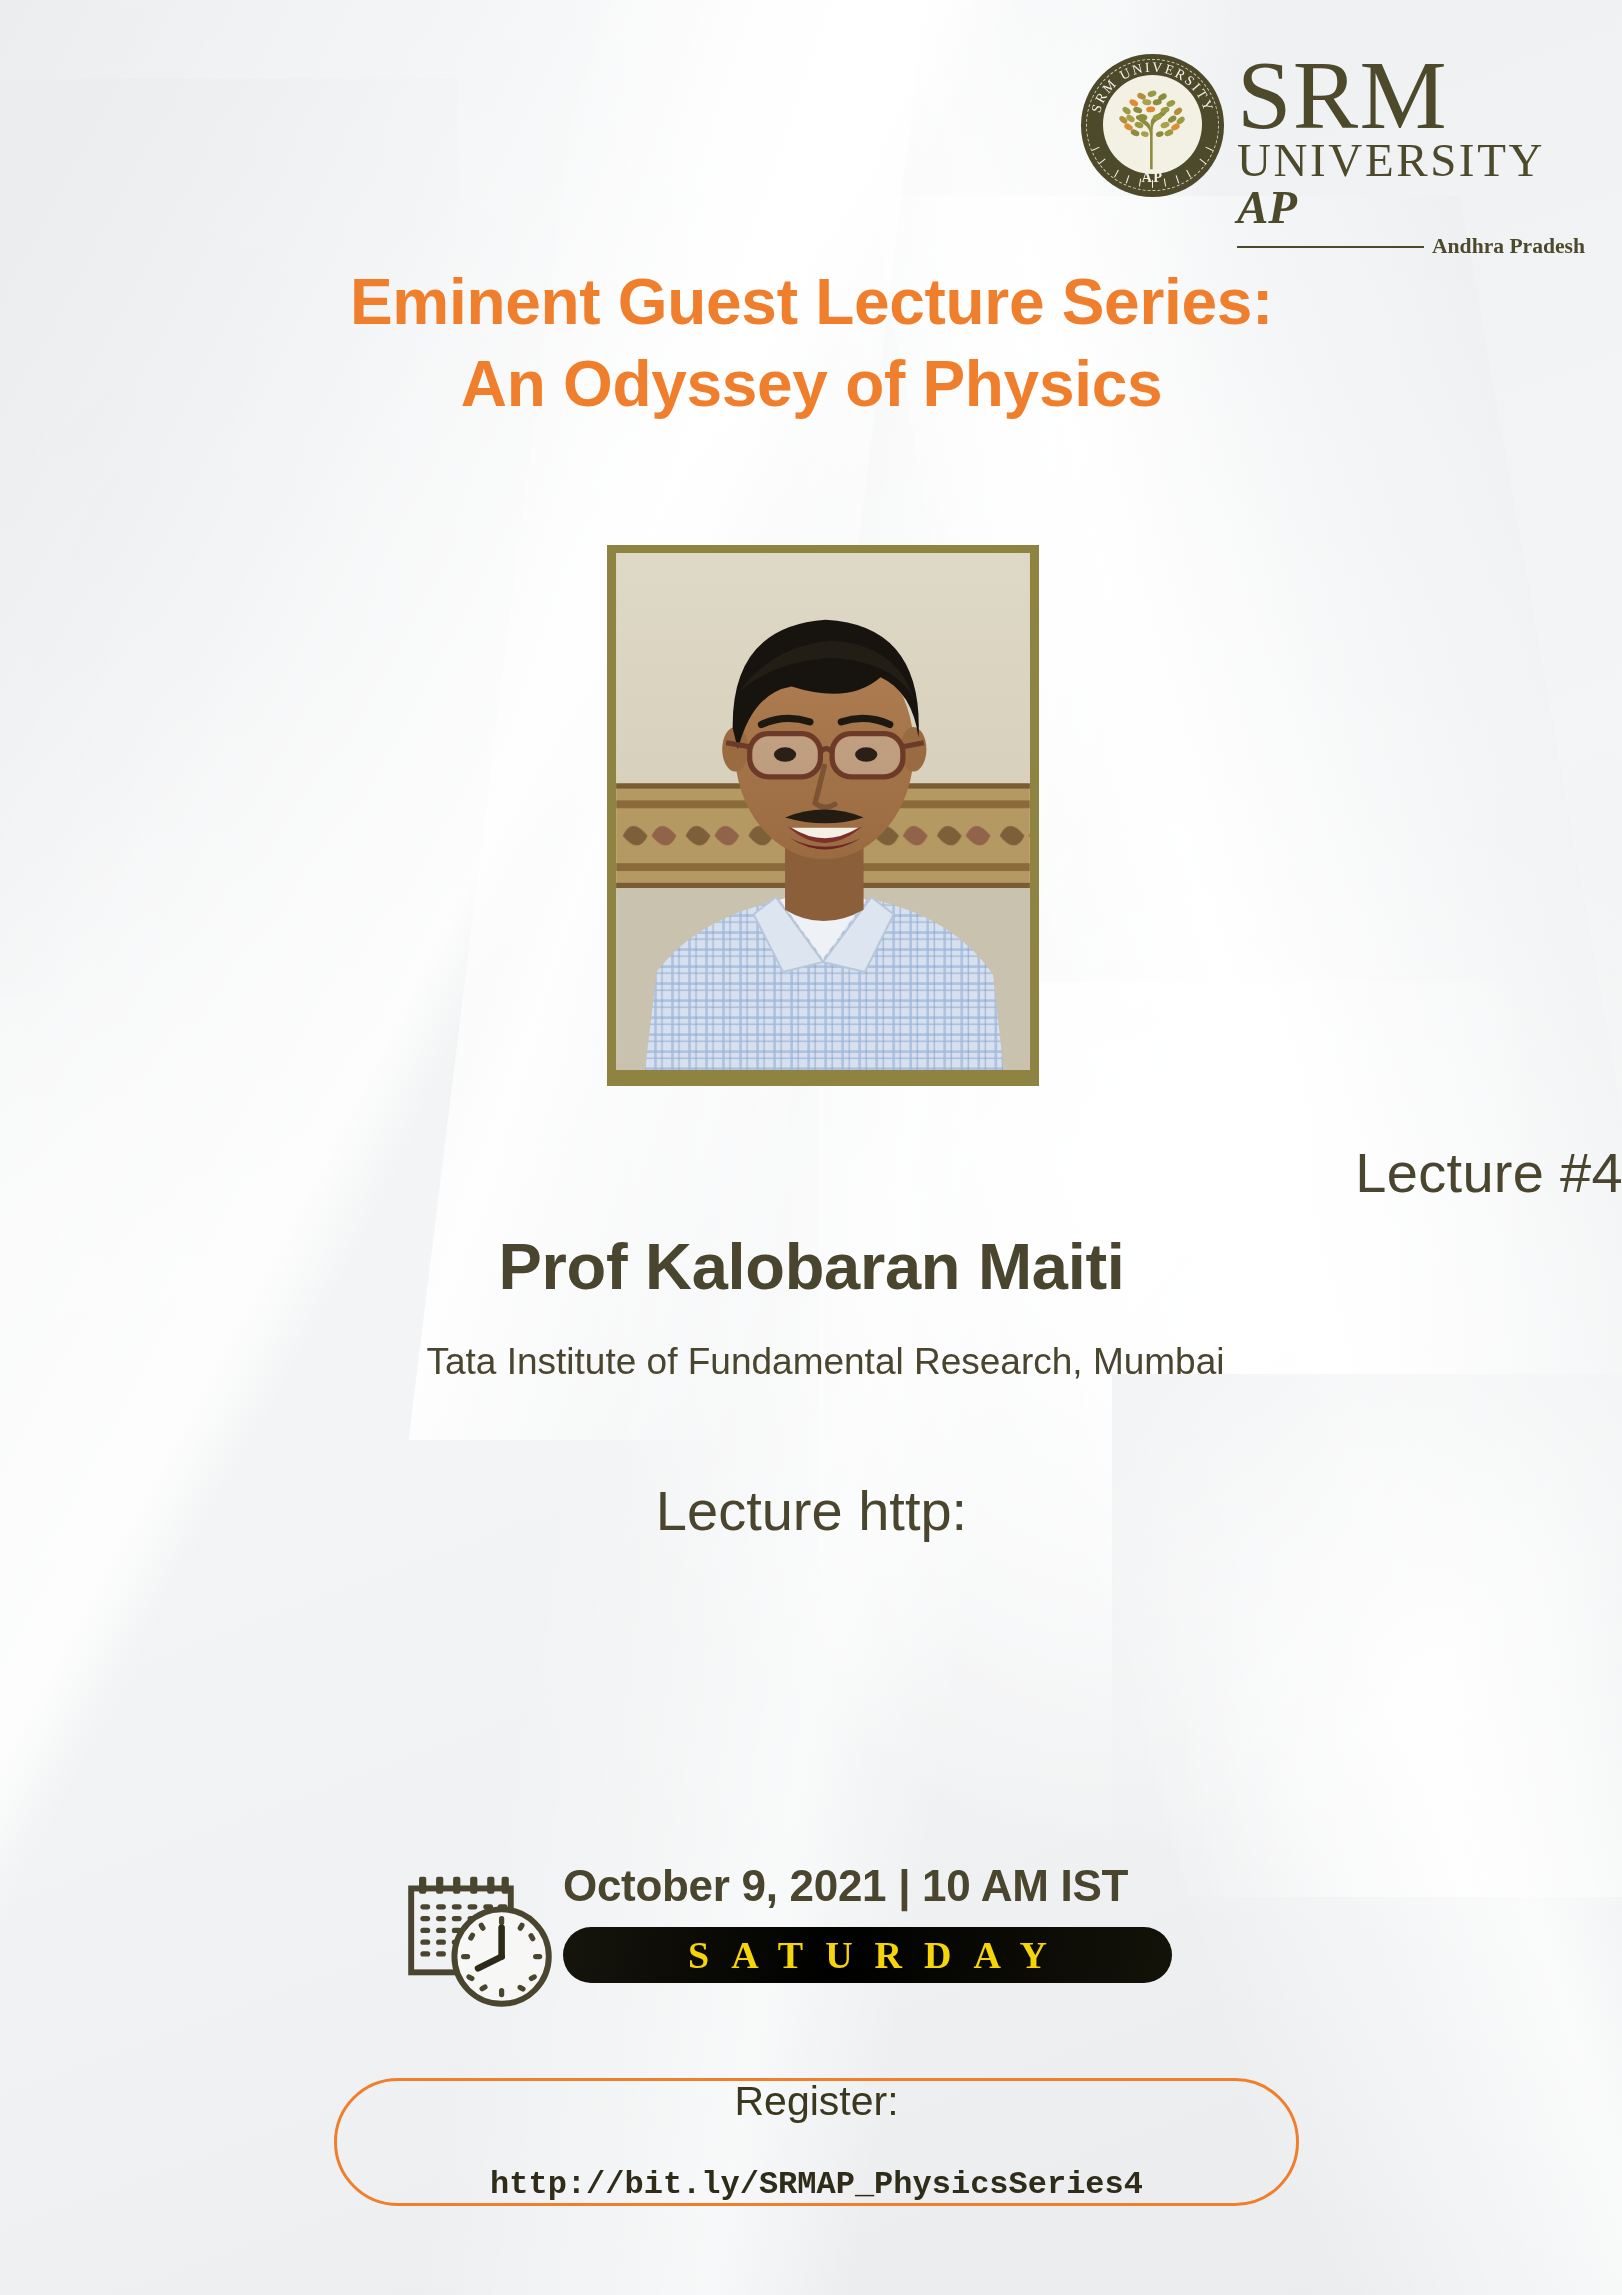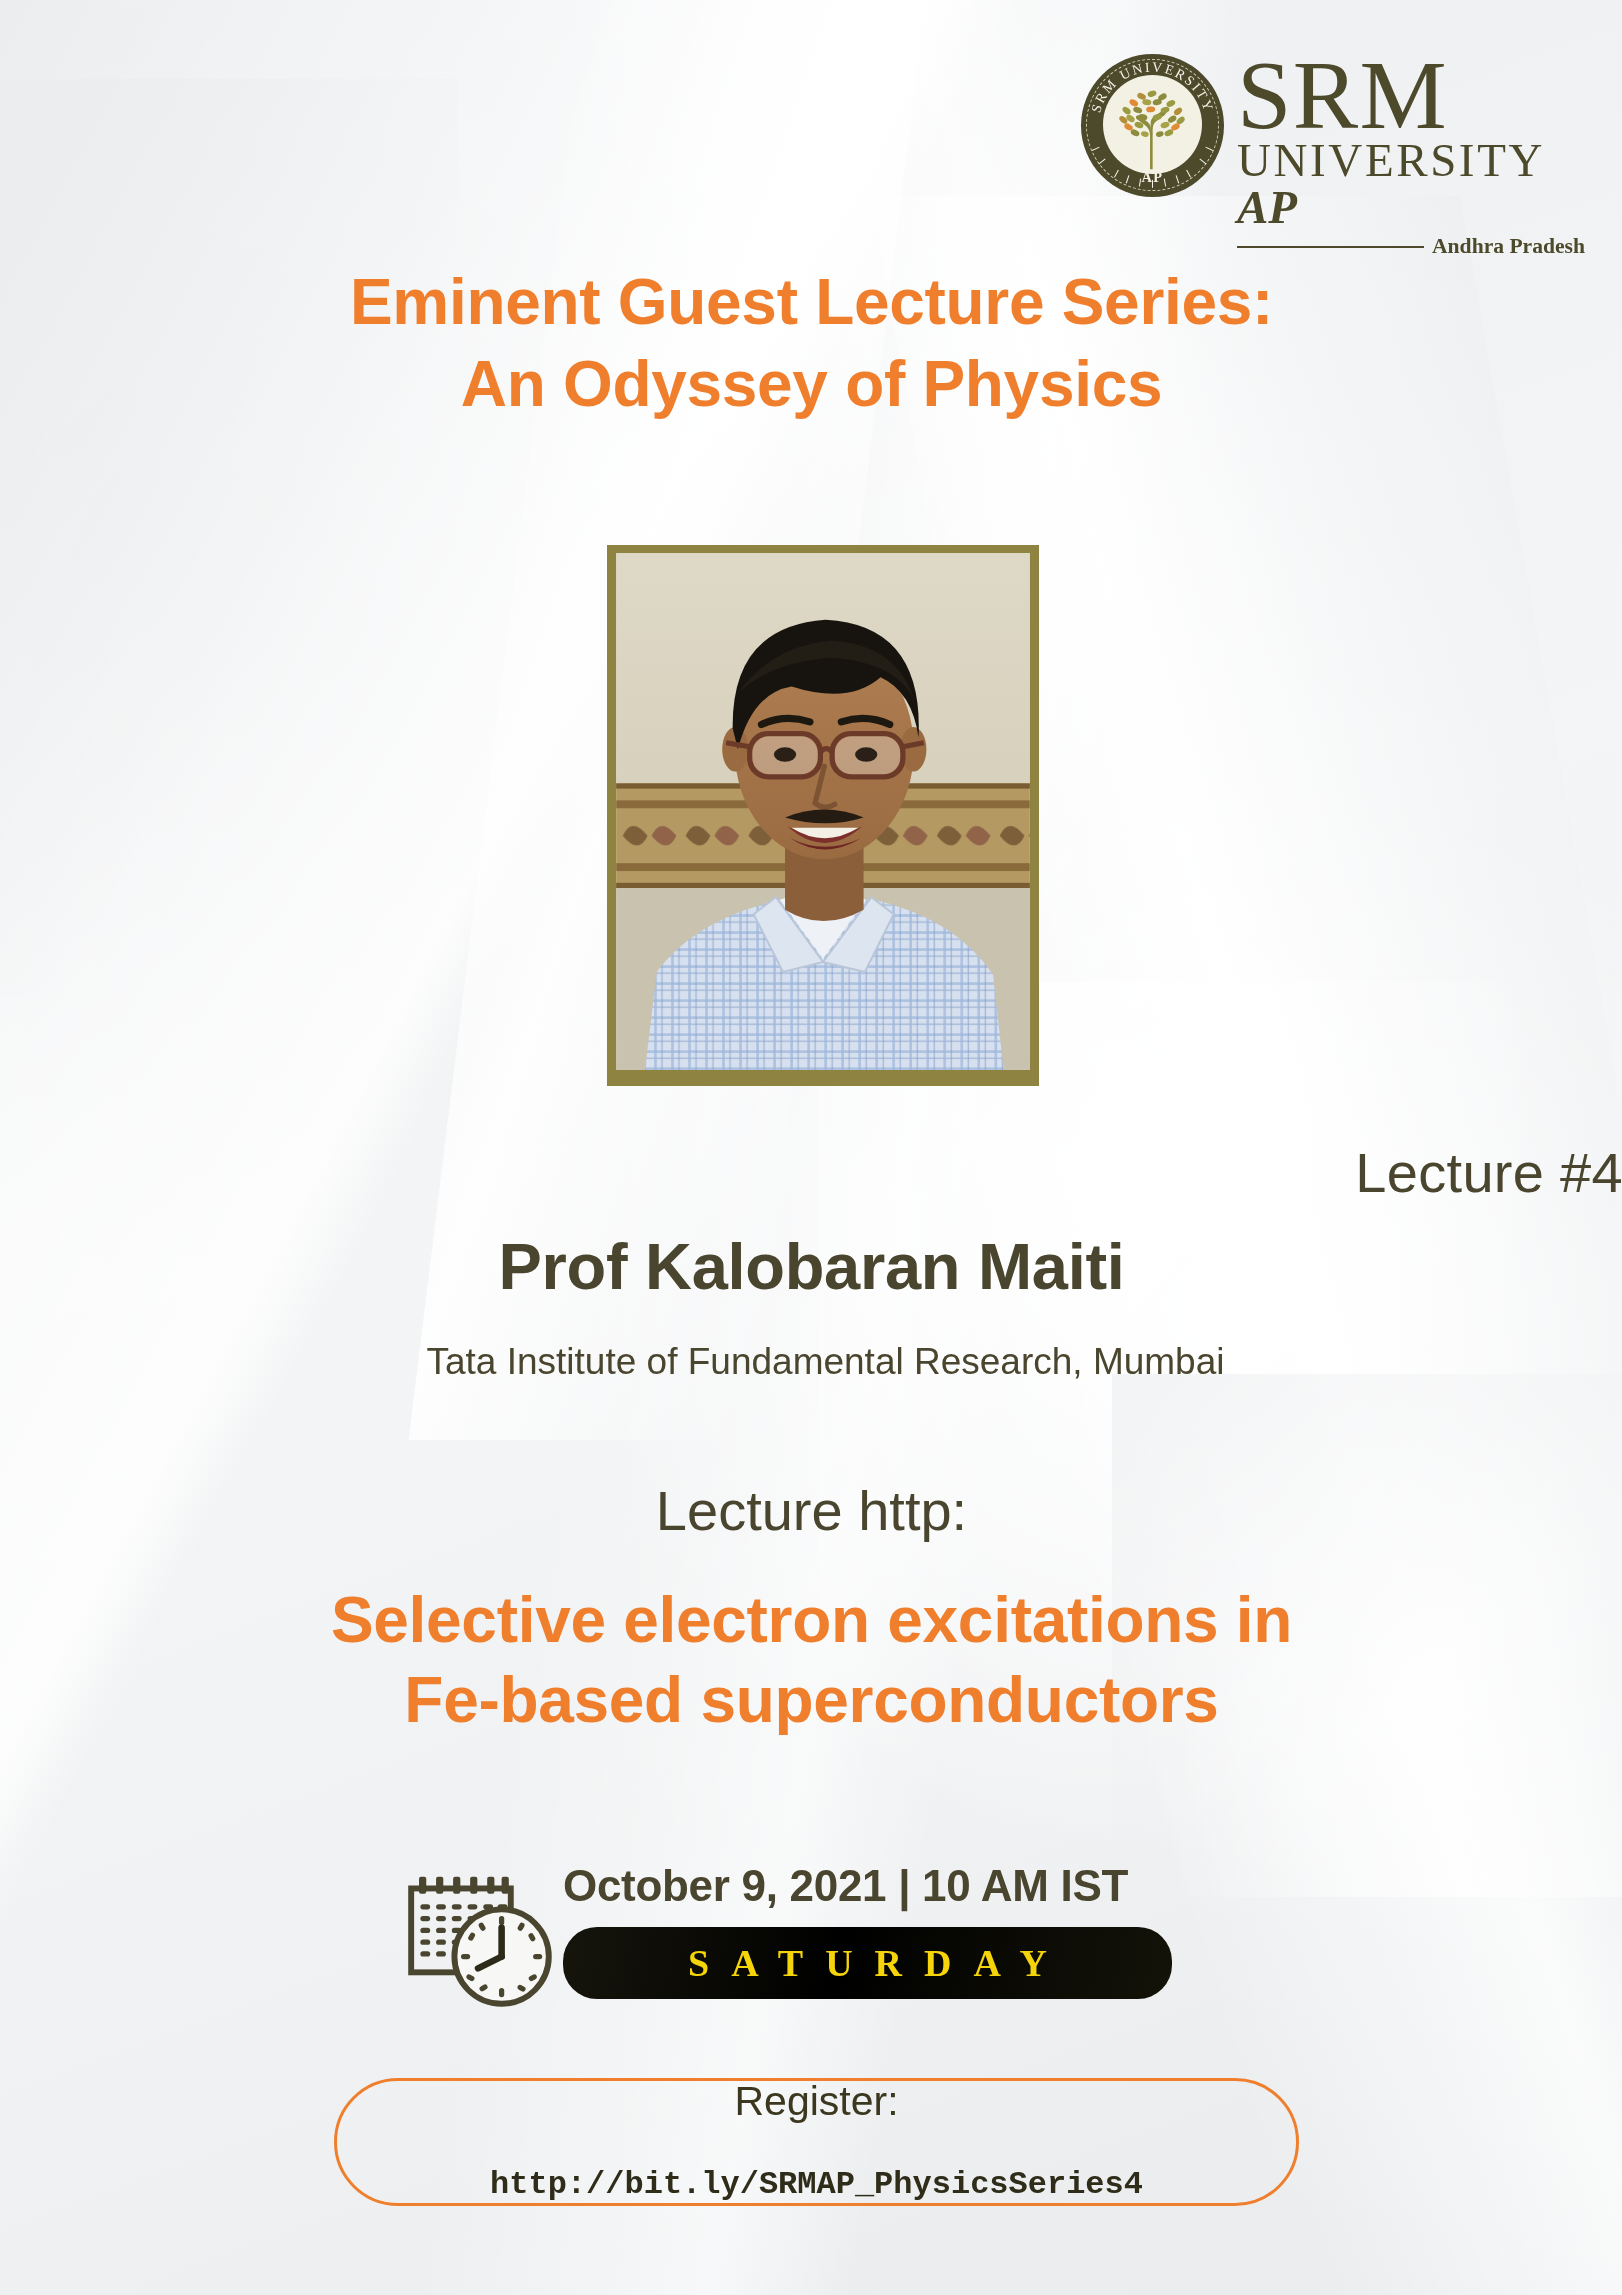--- a/index.html
+++ b/index.html
@@ -221,21 +221,21 @@
   #date-text {
     color: #4A452E;
     font-size: 44px;
     font-weight: 700;
     white-space: nowrap;
     letter-spacing: -0.3px;
   }
   #day-pill {
     margin-top: 15.7px;
     width: 609px;
-    height: 72px;
+    height: 56px;
     border-radius: 34px;
     background: linear-gradient(100deg, #16150c 0%, #000000 45%, #141309 100%);
     display: flex;
     align-items: center;
     justify-content: center;
   }
   #day-text {
     color: #F5D40A;
     font-family: "Liberation Serif", serif;
     font-size: 38px;
@@ -440,24 +440,20 @@
         <path d="M266 436 Q318 470 374 436 Q318 462 266 436 Z" fill="#6b2422"></path>
       </svg>
     </div>
   </div>
 
   <div id="lecture-no">Lecture #4</div>
   <div id="speaker-name">Prof  Kalobaran Maiti</div>
   <div id="affiliation">Tata Institute of Fundamental Research, Mumbai</div>
 
   <div id="lecture-title-label">Lecture http:</div>
-  <div id="lecture-title">
-    <div>Selective electron excitations in</div>
-    <div>Fe-based superconductors</div>
-  </div>
 
   <div id="date-block">
     <svg id="cal-clock-icon" viewBox="0 0 235 235">
       <g stroke="#4A452E" fill="none" stroke-width="9">
         <rect x="14" y="48" width="152" height="128"></rect>
       </g>
       <g fill="#4A452E">
         <rect x="26" y="30" width="11" height="26" rx="3"></rect>
         <rect x="52" y="30" width="11" height="26" rx="3"></rect>
         <rect x="78" y="30" width="11" height="26" rx="3"></rect>

